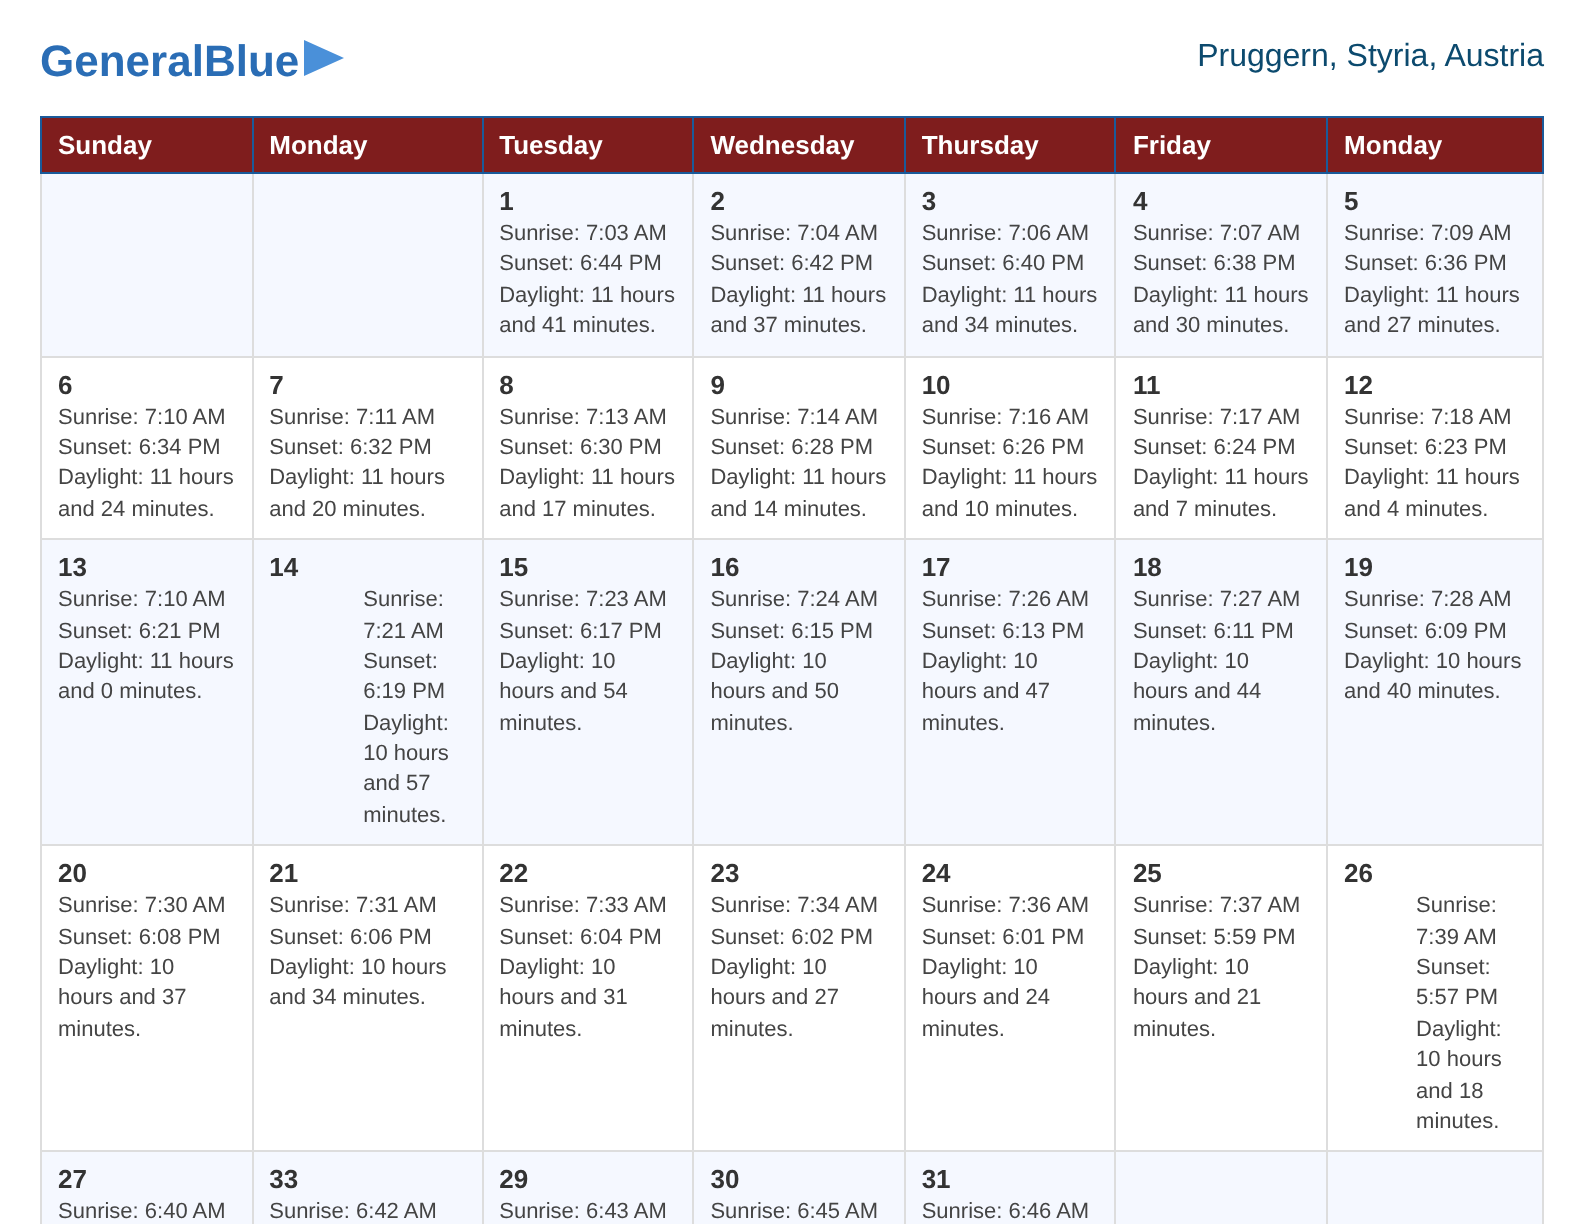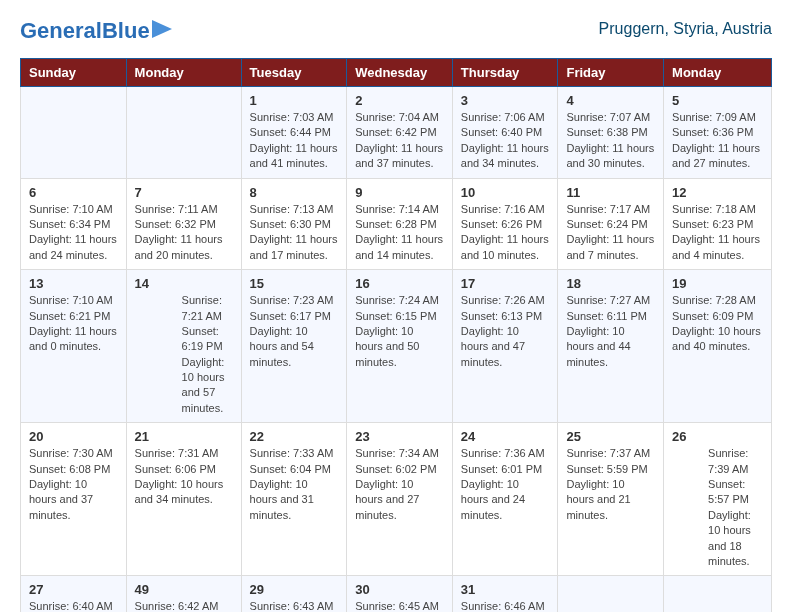--- a/index.html
+++ b/index.html
@@ -289,21 +289,21 @@
         </td>
       </tr>
       <tr>
         <td>
           <span class="day-num">27</span>
           <div class="day-info" style="white-space: pre-line;">Sunrise: 6:40 AM
 Sunset: 4:55 PM
 Daylight: 10 hours and 15 minutes.</div>
         </td>
         <td>
-          <span class="day-num">49</span>
+          <span class="day-num">33</span>
           <div class="day-info" style="white-space: pre-line;">Sunrise: 6:42 AM
 Sunset: 4:54 PM
 Daylight: 10 hours and 12 minutes.</div>
         </td>
         <td>
           <span class="day-num">29</span>
           <div class="day-info" style="white-space: pre-line;">Sunrise: 6:43 AM
 Sunset: 4:52 PM
 Daylight: 10 hours and 8 minutes.</div>
         </td>

